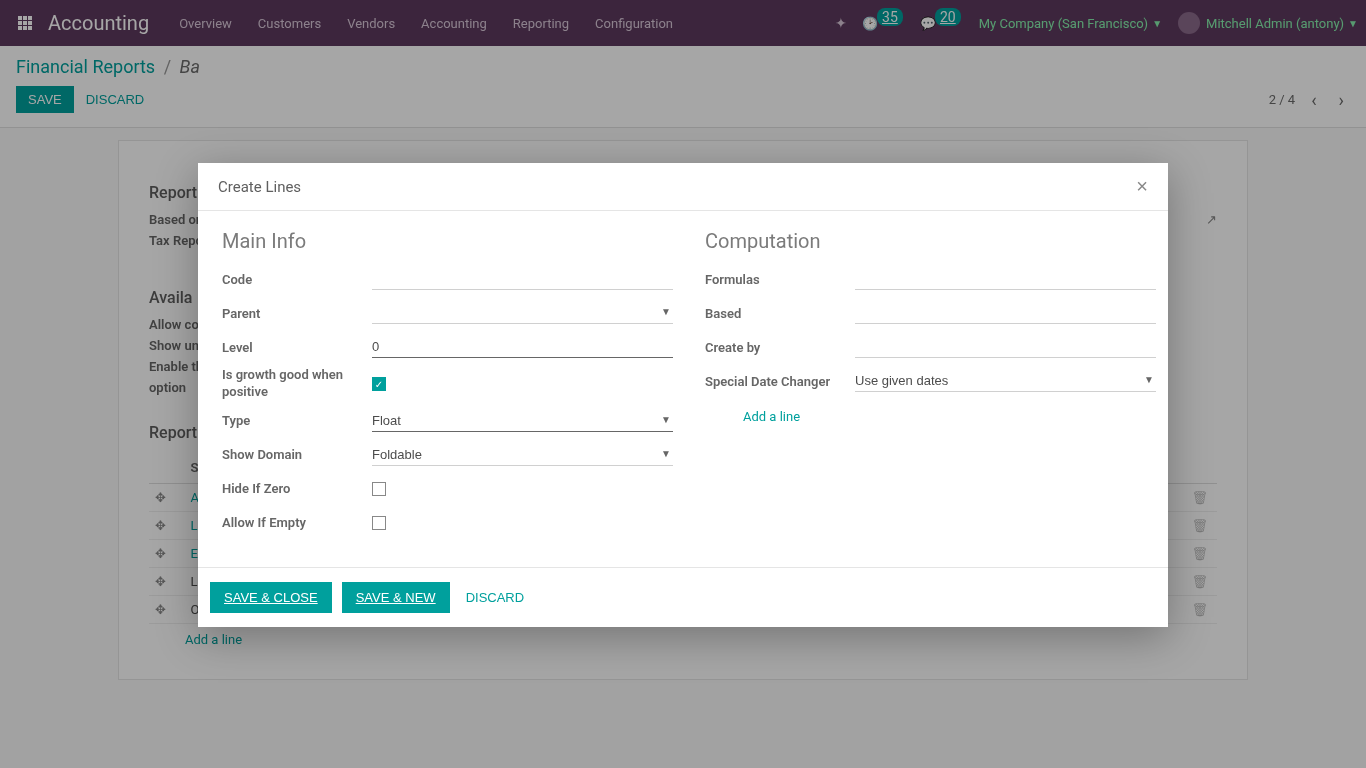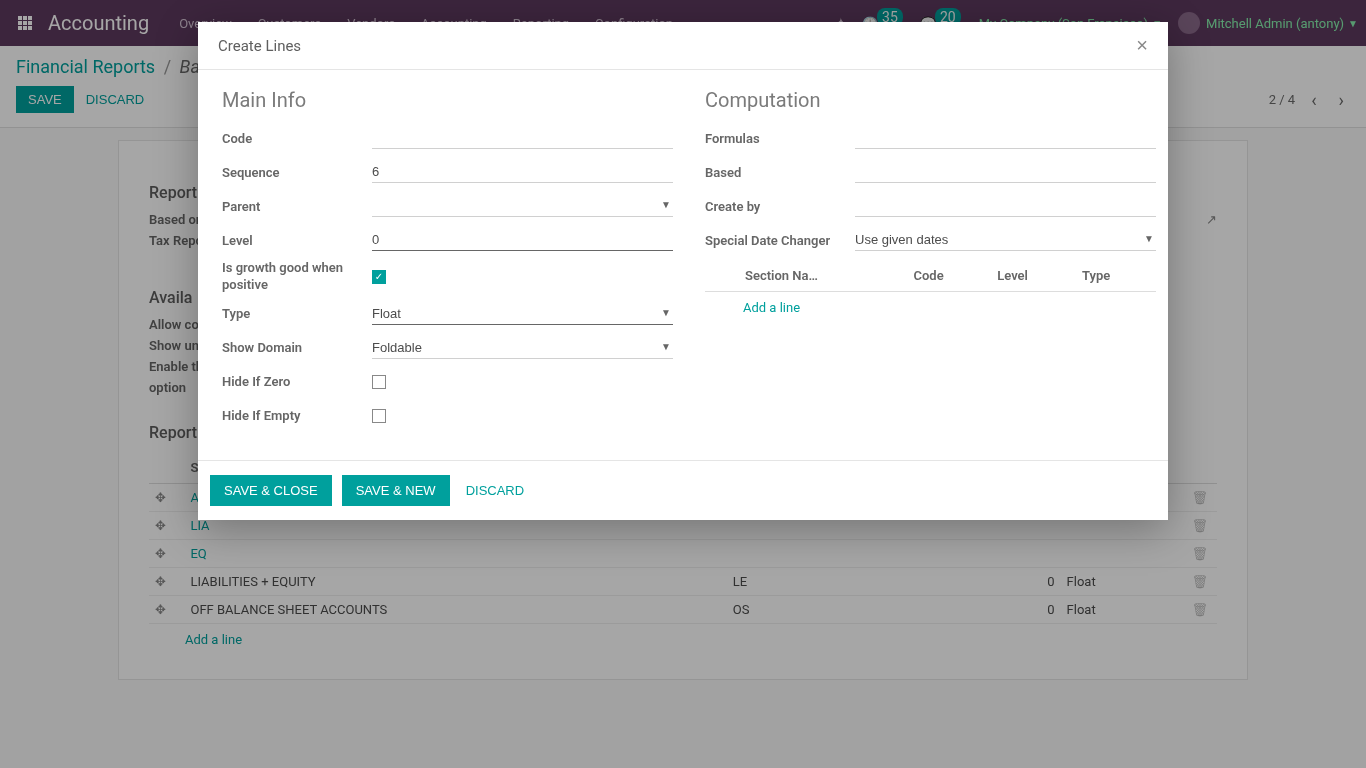--- a/index.html
+++ b/index.html
@@ -79,21 +79,21 @@
   .rl-table { width: 100%; border-collapse: collapse; margin-top: 8px; font-size: 13px; }
   .rl-table th { text-align: left; font-weight: 600; padding: 8px 6px; border-bottom: 1px solid #ddd; color:#666; }
   .rl-table td { padding: 6px; border-bottom: 1px solid #eee; }
   .rl-table .handle { cursor: move; color:#888; }
   .rl-table .del { color:#bbb; cursor: pointer; }
   .rl-addline { color:#00a09d; cursor: pointer; padding: 8px 6px 8px 36px; display:block; }
 
   
   .modal-backdrop {
     position: absolute; inset: 0; background: rgba(0,0,0,0.35);
-    display: flex; justify-content: center; align-items: flex-start;
+    display: flex; justify-content: center; align-items: center;
     z-index: 1000;
   }
   .modal {
     background: #fff; width: 970px; margin-top: 22px;
     box-shadow: 0 10px 40px rgba(0,0,0,0.3);
     display: flex; flex-direction: column;
   }
   .modal-header {
     display: flex; align-items: center; padding: 12px 20px; border-bottom: 1px solid #e5e5e5;
   }
@@ -121,21 +121,21 @@
   .chk.checked { background:#00a09d; border-color:#00a09d; }
 
   
   .child-table { width:100%; border-collapse: collapse; margin-top: 4px; font-size: 13px; }
   .child-table th { text-align:left; font-weight:600; padding: 8px 6px; border-bottom:1px solid #ddd; color:#666; }
   .child-table th:first-child { width: 34px; }
   .child-add { color:#00a09d; cursor:pointer; padding: 8px 6px 8px 38px; display:block; }
   .child-row-stub { height: 46px; }
 
   .modal-footer { padding: 14px 12px; border-top:1px solid #e5e5e5; display:flex; gap:10px; align-items:center; }
-  .btn-teal { background:#00a09d; color:#fff; border:none; padding:8px 14px; font-size:13px; cursor:pointer; }
+  .btn-teal { background:#00a09d; color:#fff; border:none; padding:8px 14px; font-size:13px; cursor:pointer;text-decoration:underline; }
   .btn-link { background:none; border:none; color:#00a09d; font-size:13px; cursor:pointer; margin-left: 6px; }
 
   svg.icon { width:16px; height:16px; fill: currentColor; }
 </style>
 </head>
 <body>
 
 <div class="navbar">
   <span class="apps-icon">
     <svg class="icon" viewBox="0 0 16 16">
@@ -290,24 +290,20 @@
     <div class="modal-body">
 
       <div class="modal-col">
         <div class="section-title">Main Info</div>
 
         <div class="field-row">
           <span class="flabel">Code</span>
           <div class="finput-wrap"><input class="txt-input" value="" style=""></div>
         </div>
         <div class="field-row">
-          <span class="flabel">Sequence</span>
-          <div class="finput-wrap"><input class="txt-input" value="6" style=""></div>
-        </div>
-        <div class="field-row">
           <span class="flabel">Parent</span>
           <div class="finput-wrap">
             <input class="txt-input" value="" style="">
             <span class="sel-caret">▼</span>
           </div>
         </div>
 
 
         <div class="field-row">
           <span class="flabel">Level</span>
@@ -329,21 +325,21 @@
           <div class="finput-wrap">
             <input class="txt-input" value="Foldable" style="">
             <span class="sel-caret">▼</span>
           </div>
         </div>
         <div class="field-row">
           <span class="flabel">Hide If Zero</span>
           <span class="chk"></span>
         </div>
         <div class="field-row">
-          <span class="flabel">Hide If Empty</span>
+          <span class="flabel">Allow If Empty</span>
           <span class="chk"></span>
         </div>
       </div>
 
       <div class="modal-col">
         <div class="section-title">Computation</div>
 
         <div class="field-row">
           <span class="flabel">Formulas</span>
           <div class="finput-wrap"><input class="txt-input" value="" style=""></div>
@@ -357,31 +353,20 @@
           <div class="finput-wrap"><input class="txt-input" value="" style=""></div>
         </div>
         <div class="field-row">
           <span class="flabel">Special Date Changer</span>
           <div class="finput-wrap">
             <input class="txt-input" value="Use given dates" style="">
             <span class="sel-caret">▼</span>
           </div>
         </div>
 
-        <table class="child-table">
-          <thead>
-            <tr>
-              <th></th>
-              <th>Section Na…</th>
-              <th>Code</th>
-              <th>Level</th>
-              <th>Type</th>
-            </tr>
-          </thead>
-        </table>
         <span class="child-add">Add a line</span>
         <div class="child-row-stub"></div>
       </div>
     </div>
 
     <div class="modal-footer">
       <button class="btn-teal">SAVE &amp; CLOSE</button>
       <button class="btn-teal">SAVE &amp; NEW</button>
       <button class="btn-link">DISCARD</button>
     </div>

